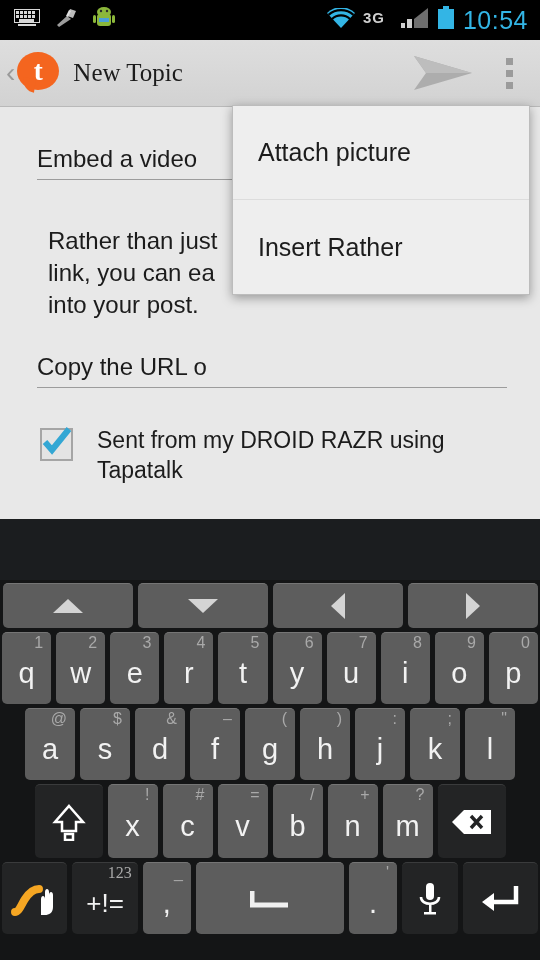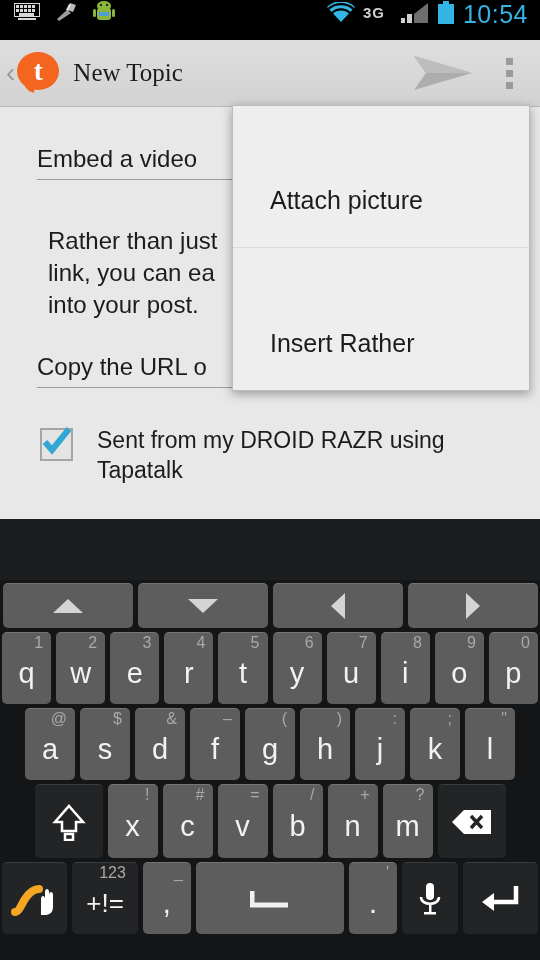--- a/index.html
+++ b/index.html
@@ -7,21 +7,21 @@
   body {
     font-family:"Liberation Sans", sans-serif;
     background:#e8e8e8;
     overflow:hidden;
     position:relative;
   }
 
   
   .status-bar{
     position:absolute; top:0; left:0; width:540px; height:40px;
-    background:#000; display:flex; align-items:flex-start;
+    background:#000; display:flex; align-items:center;
   }
   .status-left{ display:flex; align-items:center; gap:14px; padding-left:14px; }
   .status-right{ margin-left:auto; display:flex; align-items:center; gap:8px; padding-right:12px; }
   .status-clock{ color:#33b5e5; font-size:25px; letter-spacing:.5px; }
   .sicon{ display:block; }
 
   
   .action-bar{
     position:absolute; top:40px; left:0; width:540px; height:67px;
     background:linear-gradient(#dedede,#d2d2d2);
@@ -78,43 +78,42 @@
 
   
   .dropdown{
     position:absolute; top:105px; left:232px; width:298px;
     background:#eeeeee; border:1px solid #bcbcbc;
     box-shadow:0 3px 10px rgba(0,0,0,.35);
     z-index:20;
   }
   .menu-item{
     height:94px; display:flex; align-items:center;
-    padding-left:37px; font-size:25px; color:#1c1c1c;
+    padding-left:25px; font-size:25px; color:#1c1c1c;
     border-bottom:1px solid #dcdcdc;
-    margin-top:48px;
   }
   .menu-item:last-child{ border-bottom:none; }
 
   
   .kb-gap{ position:absolute; top:519px; left:0; width:540px; height:61px; background:#1b1d1f; }
   .keyboard{
     position:absolute; top:580px; left:0; width:540px; height:380px;
     background:#141516; padding:3px 2px 2px 2px;
   }
   .kb-row{ display:flex; gap:5px; margin-bottom:4px; justify-content:center; }
   .key{
     background:#5d5d5d; border-radius:5px; position:relative;
     display:flex; align-items:center; justify-content:center;
     color:#f2f2f2; border-top:1px solid #757575;
   }
   .key.dark{ background:#232425; border-top:1px solid #3a3b3c; }
   .hint{
     position:absolute; top:2px; right:8px; font-size:16px; color:#a9a9a9; line-height:1;
   }
-  .hint.wide{ right:12px; }
+  .hint.wide{ right:6px;font-family:Liberation Serif, serif; }
   .klabel{ font-size:29px; margin-top:9px; }
   .row-nav .key{ height:45px; width:130px; }
   .row1 .key{ height:72px; width:50px; }
   .row2 .key{ height:72px; width:50px; }
   .row3 .key{ height:74px; width:50px; }
   .row3 .special{ width:68px; }
   .row4 .key{ height:72px; }
 </style>
 </head>
 <body>

